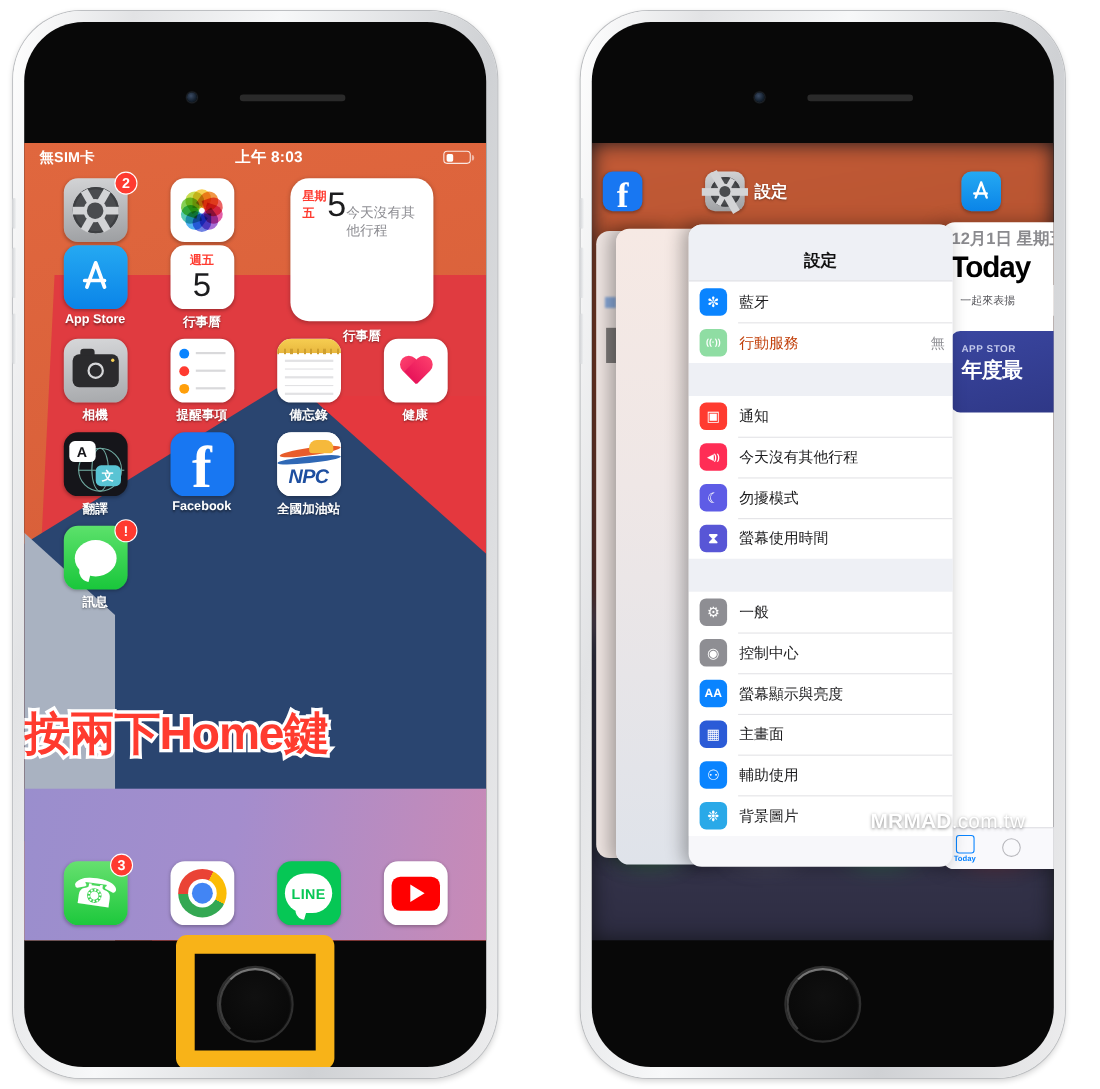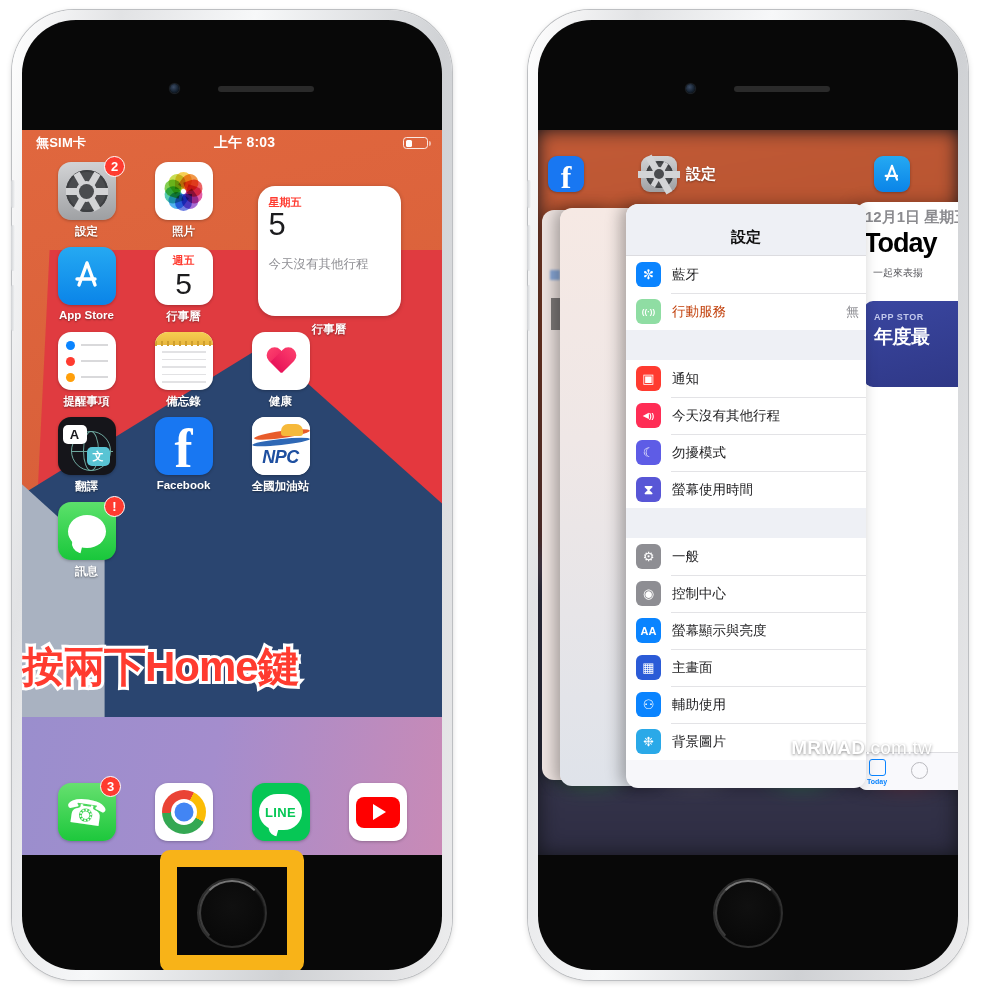--- a/index.html
+++ b/index.html
@@ -132,23 +132,23 @@
   }
   .badge {
     position:absolute; top:-6px; right:10px; min-width:21px; height:21px;
     background:#ff3b30; border-radius:11px; color:#fff; font-size:13px;
     font-weight:bold; display:flex; align-items:center; justify-content:center;
     border:1.5px solid #fff; padding:0 4px; z-index:6;
   }
 
   
   .widget {
-    width:143px; height:130px; background:#fff; border-radius:17px;
+    width:130px; height:130px; background:#fff; border-radius:17px;
     padding:9px 11px; box-shadow:0 1px 4px rgba(0,0,0,.25);
-    display:flex; flex-direction:column;margin-top:24px;
+    display:flex; flex-direction:row;
   }
   .wdg-dow { color:#ff3b30; font-size:11px; font-weight:bold; }
   .wdg-num { color:#1c1c1e; font-size:31px; font-weight:normal; line-height:1.05; margin-top:-1px; }
   .wdg-note { color:#8e8e93; font-size:12.5px; margin-top:14px; line-height:1.32; }
 
   
   .ic-settings { background:linear-gradient(175deg,#d3d4d6,#9c9ea1); display:flex; align-items:center; justify-content:center; }
   .gear-outer { width:42px; height:42px; border-radius:50%; background:#4a4c4f; position:relative;
                 box-shadow:inset 0 0 0 2px #3d3f42; display:flex; align-items:center; justify-content:center; }
   .gear-outer::before { content:""; position:absolute; width:42px; height:7px; background:#d3d4d6; transform:rotate(0deg); }
@@ -308,21 +308,21 @@
   .ap-date { font-size:15px; color:#8a8a8e; font-weight:bold; padding:6px 0 0 9px; }
   .ap-today { font-size:27px; font-weight:bold; color:#000; padding:1px 0 0 8px; letter-spacing:-1px; }
   .ap-hero { margin:8px 0 0 8px; width:120px; height:232px; border-radius:9px;
     background:linear-gradient(165deg,#36418f 0%,#2f3a86 45%,#2b3577 100%); position:relative; overflow:hidden; }
   .ap-kick { color:#b9c0e8; font-size:9.5px; font-weight:bold; padding:12px 0 0 10px; }
   .ap-h1 { color:#fff; font-size:17px; font-weight:bold; padding:3px 0 0 10px; line-height:1.18; letter-spacing:-.5px; }
   .ap-blob { position:absolute; right:-20px; bottom:40px; width:80px; height:80px; border-radius:50%;
     background:radial-gradient(circle,#5668c9,transparent 70%); opacity:.8; }
   .ap-cap { margin-left:8px; width:120px; background:#fff; padding:7px 9px; font-size:10px; color:#55555a;
     border-radius:0 0 9px 9px; }
-  .ap-hero2 { margin:14px 0 0 8px; width:120px; height:86px; border-radius:9px;
+  .ap-hero2 { margin:14px 0 0 8px; width:120px; height:74px; border-radius:9px;
     background:linear-gradient(165deg,#3a46a0,#2e3785); position:relative; overflow:hidden; }
   .ap-kick2 { color:#c3c9ec; font-size:9px; font-weight:bold; padding:11px 0 0 10px; letter-spacing:.5px; }
   .ap-h2 { color:#fff; font-size:19px; font-weight:bold; padding:2px 0 0 10px; letter-spacing:-.5px; }
   .ap-tabbar { position:absolute; bottom:0; left:0; width:100%; height:38px; background:rgba(249,249,252,.95);
     border-top:1px solid #dedee2; display:flex; align-items:center; }
   .ap-tab { width:42px; text-align:center; }
   .ap-tab .ti { width:17px; height:17px; margin:0 auto 2px; border-radius:3px; border:1.8px solid #0a84ff; }
   .ap-tab .tl { font-size:7px; color:#0a84ff; font-weight:bold; }
 
   
@@ -425,20 +425,29 @@
               <div class="icon ic-cal">
                 <div class="cal-dow">週五</div>
                 <div class="cal-num">5</div>
               </div>
               <div class="applabel">行事曆</div>
             </div>
             <div class="cell w2"></div>
           </div>
 
           <div class="row" style="margin-top:8px;">
+            <div class="cell">
+              <div class="icon ic-camera">
+                <div class="cam-body">
+                    <div class="cam-lens"></div>
+                    <div class="cam-dot"></div>
+                  </div>
+              </div>
+              <div class="applabel">相機</div>
+            </div>
 
             <div class="cell">
               <div class="icon ic-reminders">
                 <div class="rem-line">
                     <div class="rem-dot" style="background:#0a84ff"></div>
                     <div class="rem-bar"></div>
                   </div>
                 <div class="rem-line">
                     <div class="rem-dot" style="background:#ff3b30"></div>
                     <div class="rem-bar"></div>

